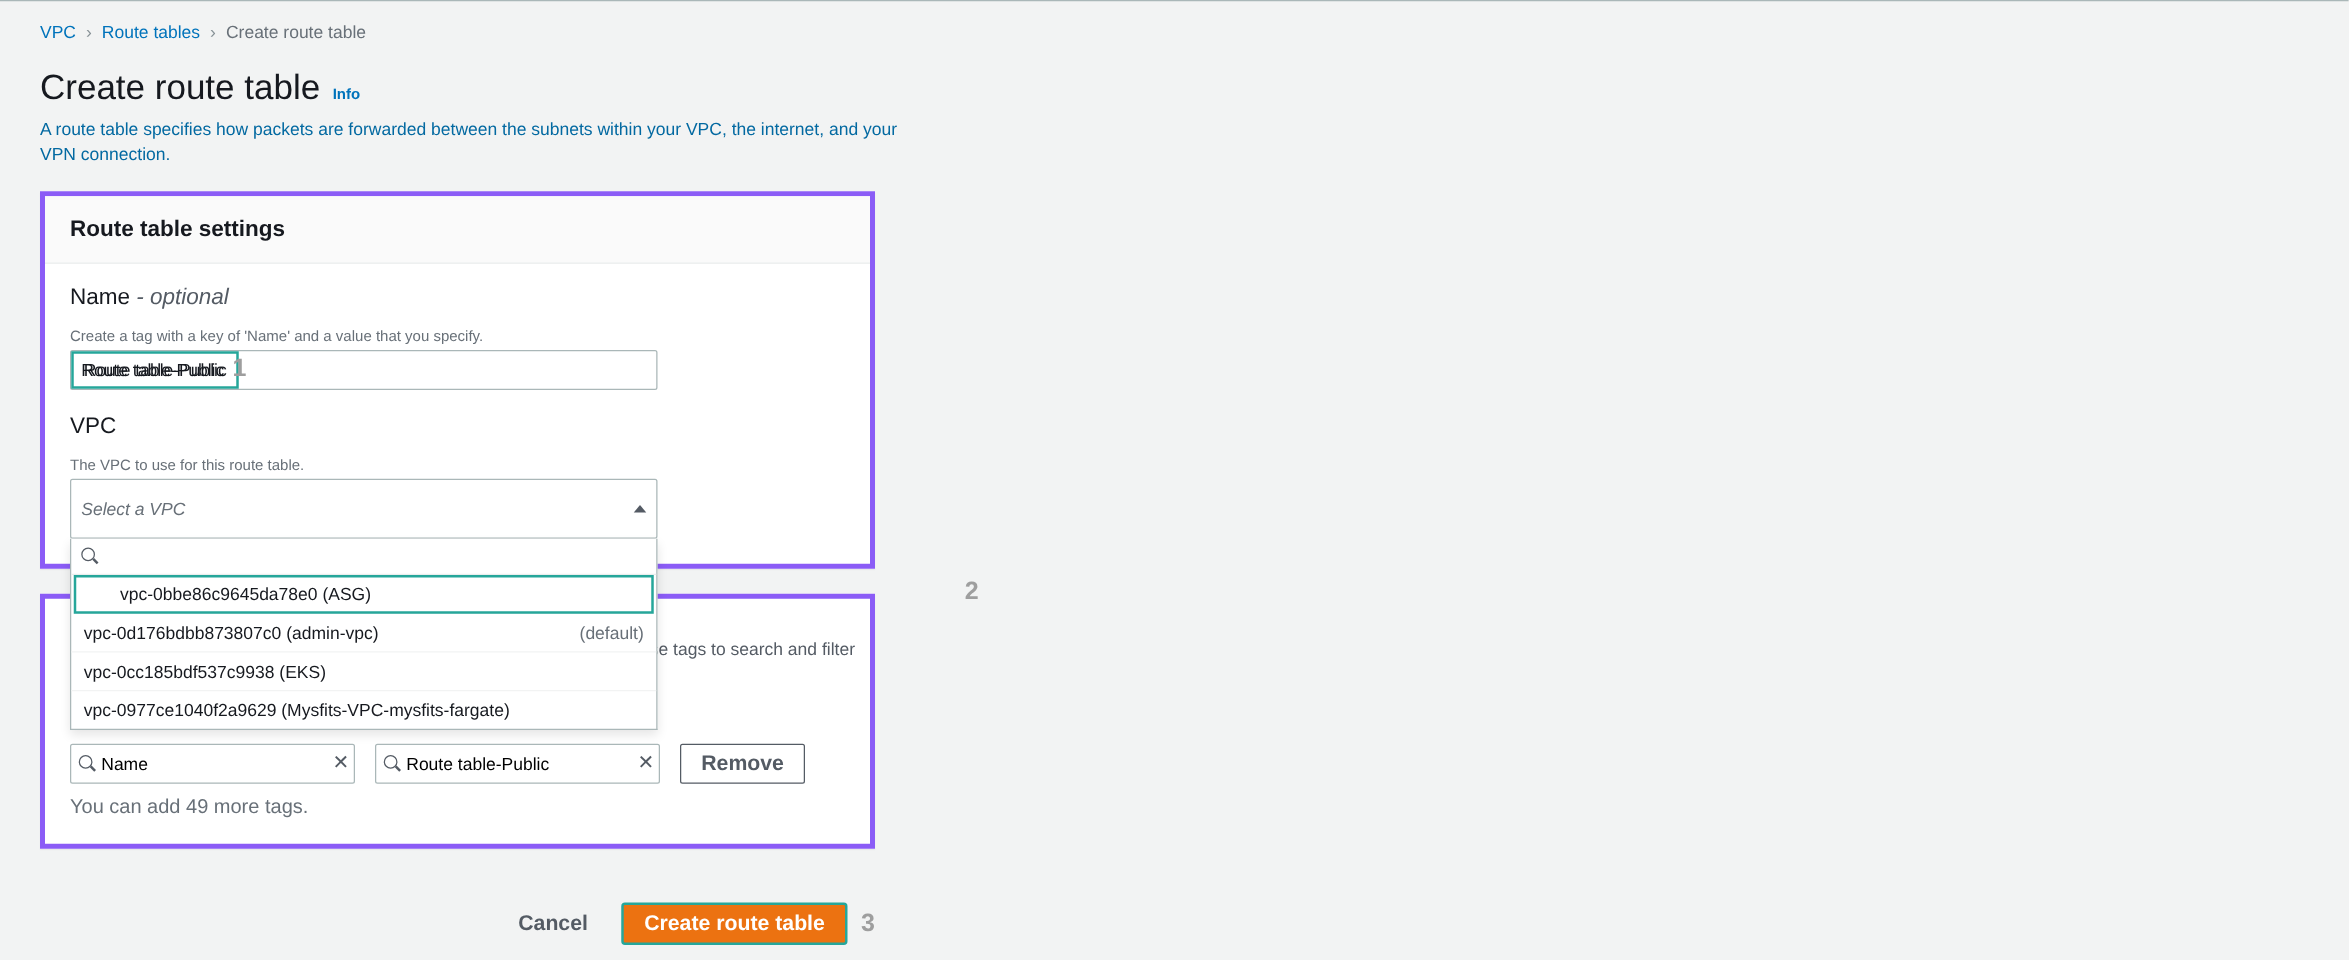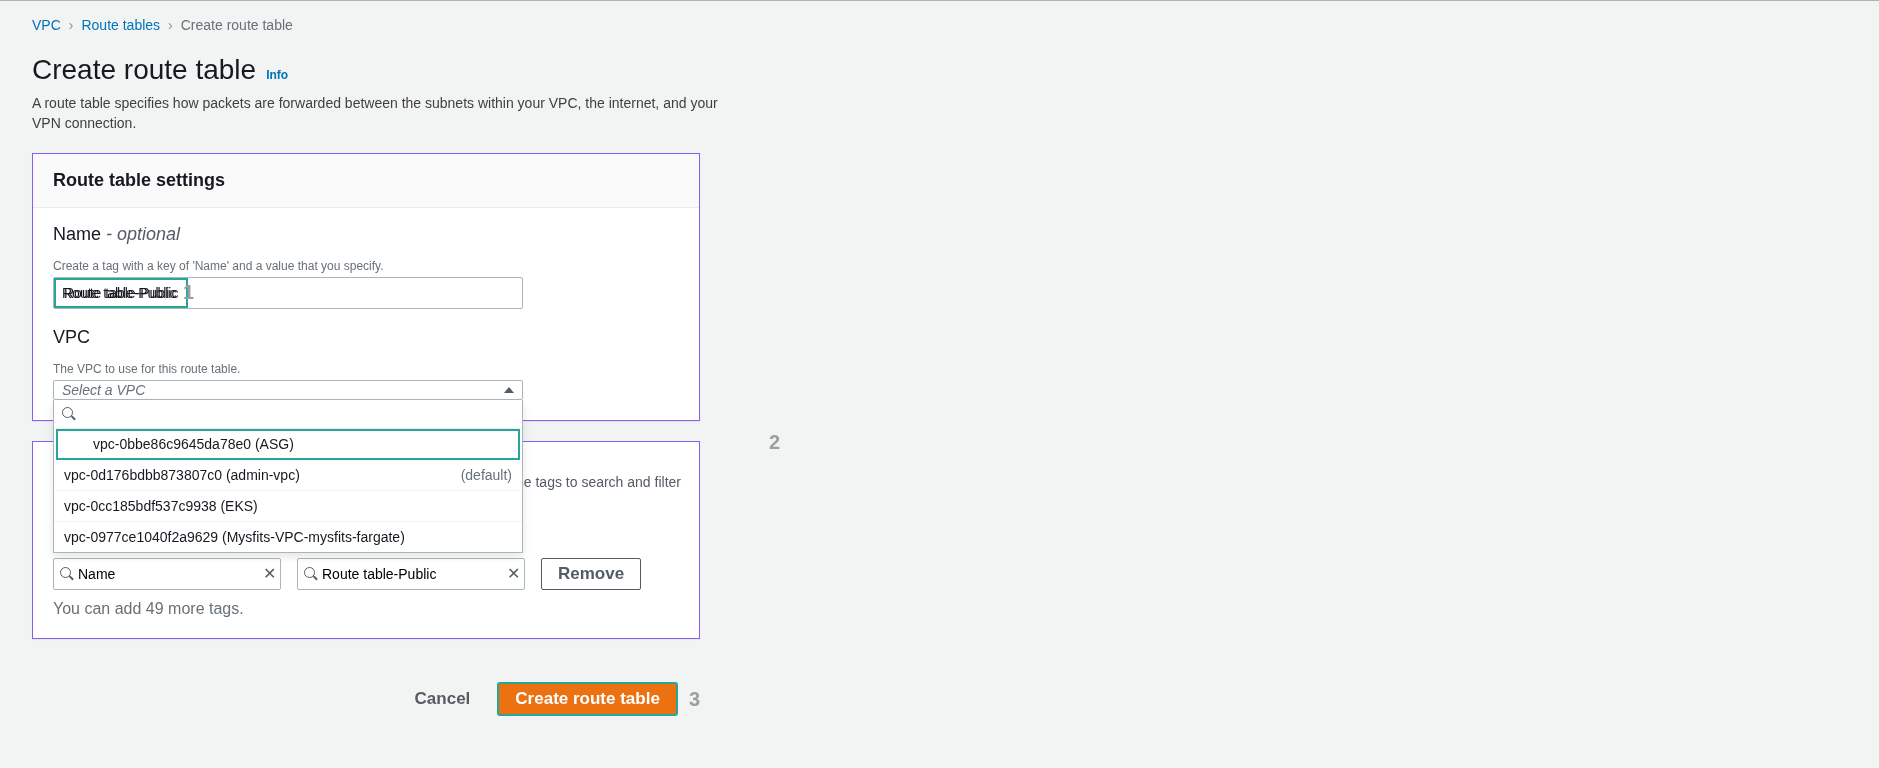--- a/index.html
+++ b/index.html
@@ -17,26 +17,26 @@
   .page { padding: 16px 32px; }
 
   
   .breadcrumb { display: flex; align-items: center; gap: 8px; font-size: 14px; margin-bottom: 18px; color: #687078; }
   .breadcrumb .sep { color: #879196; }
   .breadcrumb .current { color: #687078; }
 
   h1.page-title { font-size: 28px; font-weight: 400; color: #16191f; display: flex; align-items: baseline; gap: 10px; margin-bottom: 8px;}
   .info-link { font-size: 12px; font-weight: 700; color: #0073bb; margin-top: 17px; }
 
-  .page-desc { color: #404040; margin-bottom: 20px; max-width: 700px; line-height: 1.4; }
+  .page-desc { color: #0369a1; margin-bottom: 20px; max-width: 700px; line-height: 1.4; }
 
   .panel {
     width: 668px;
     background: #fff;
-    border: 1px solid #8b5cf6;
+    border: 4px solid #8b5cf6;
     box-shadow: 0 1px 1px rgba(0,0,0,0.05);
     margin-bottom: 20px;
     position: relative;
   }
   .panel-header {
     padding: 16px 20px;
     border-bottom: 1px solid #eaeded;
     background: #fafafa;
   }
   .panel-header h2 { font-size: 18px; font-weight: 700; }
@@ -53,21 +53,21 @@
     border: 1px solid #aab7b8;
     border-radius: 2px;
     padding: 0 8px;
     font-size: 14px;
     color: #16191f;
     background: #fff;
   }
 
   .select-trigger {
     width: 470px;
-    height: 20px;
+    height: 48px;
     border: 1px solid #aab7b8;
     border-radius: 2px;
     background: #fff;
     display: flex;
     align-items: center;
     justify-content: space-between;
     padding: 0 8px;
     cursor: pointer;
   }
   .select-trigger .placeholder { color: #687078; font-style: italic; }

